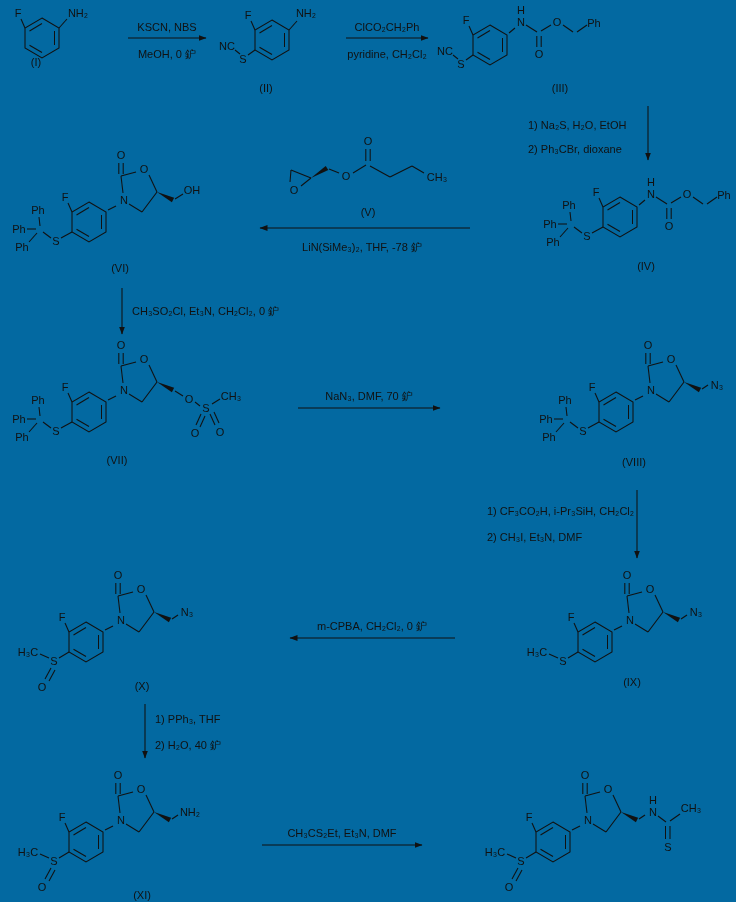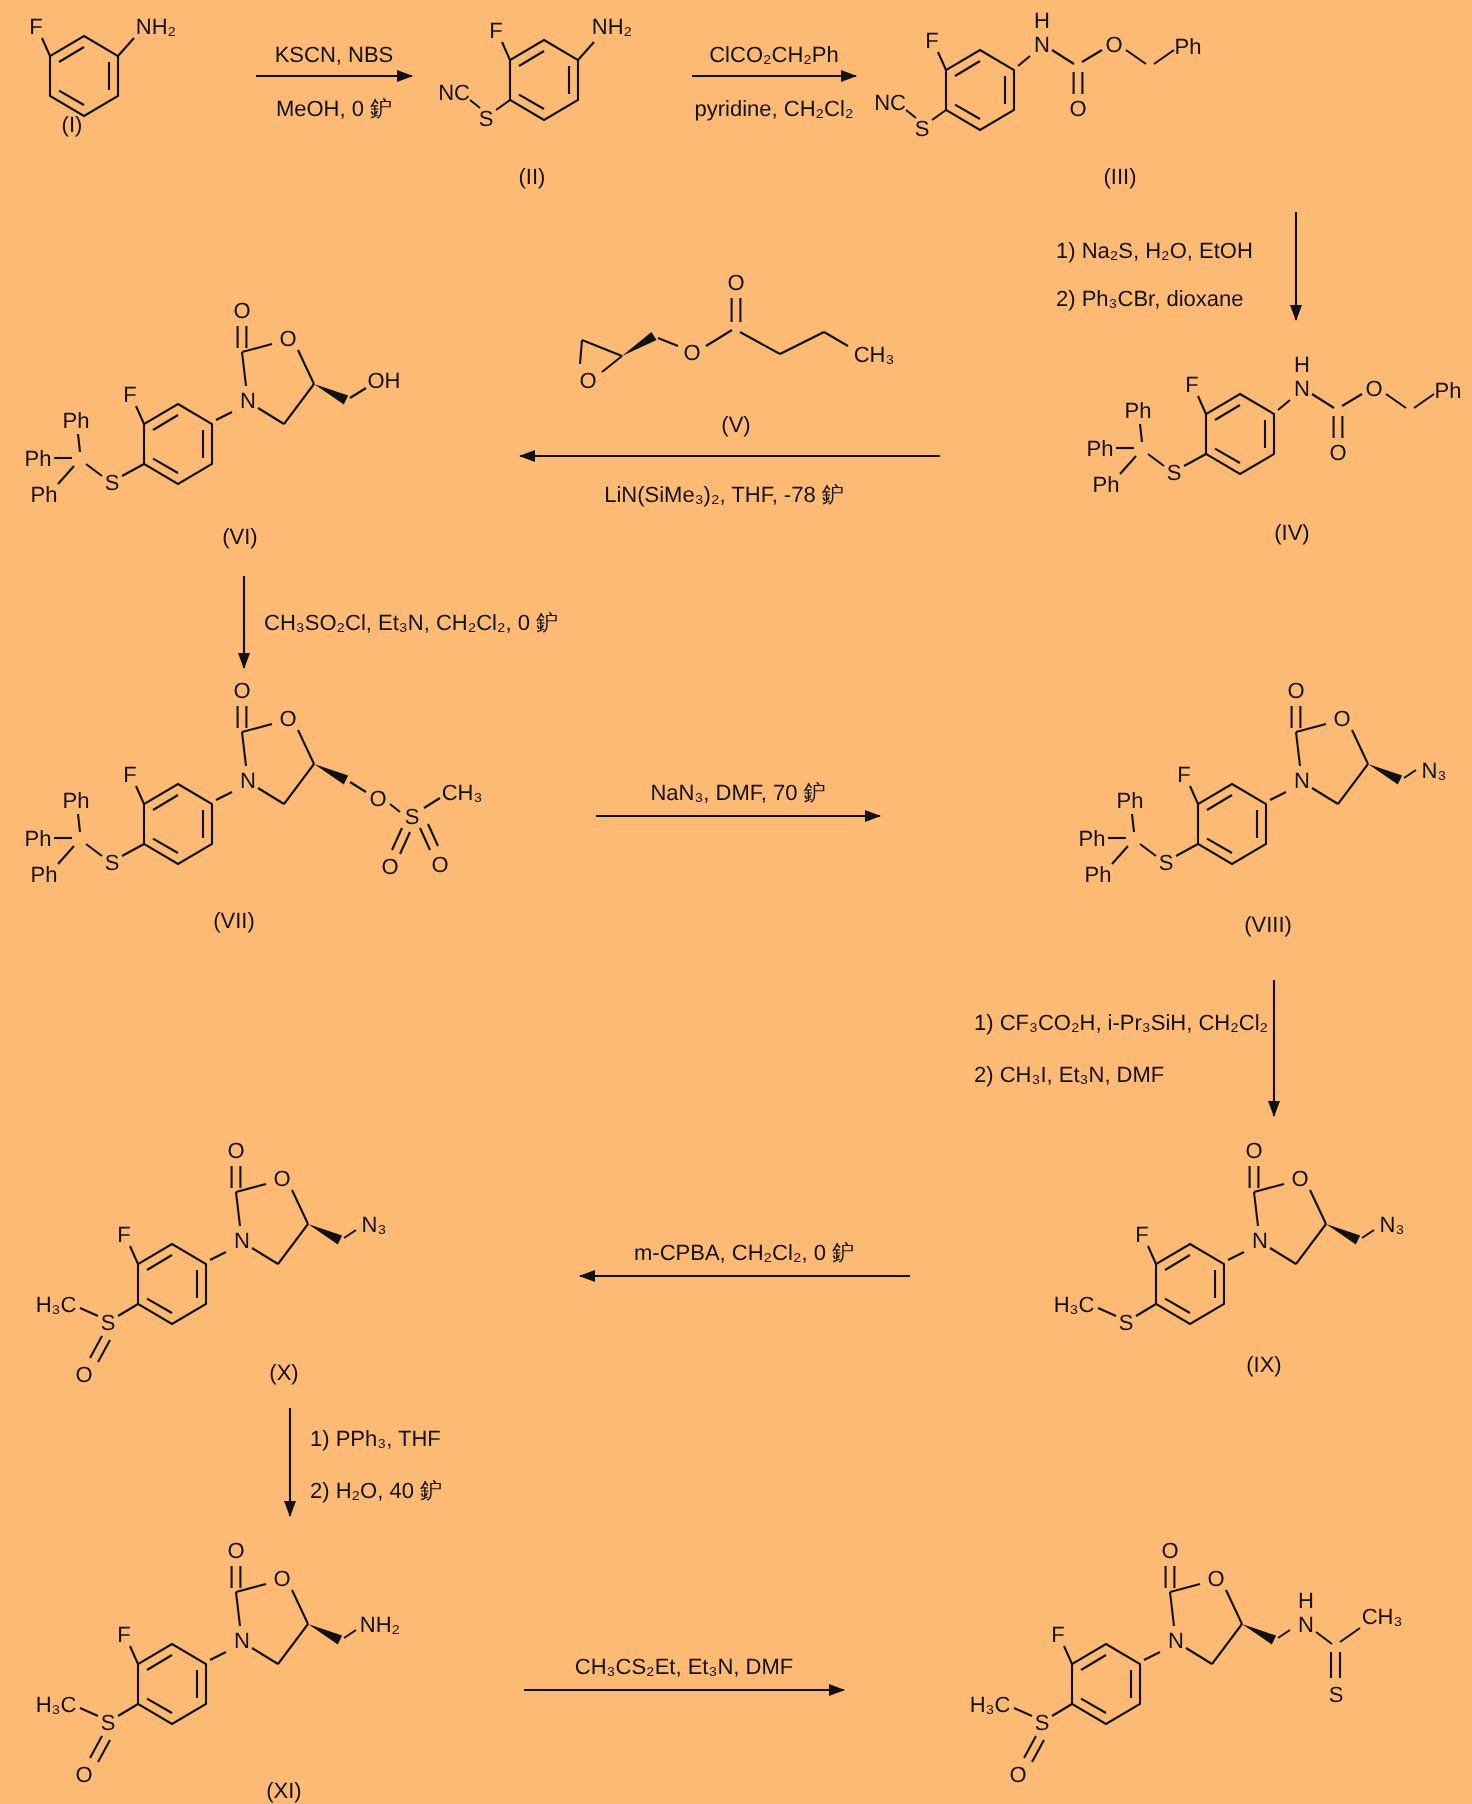--- a/index.html
+++ b/index.html
@@ -1,16 +1,16 @@
 <!DOCTYPE html>
 <html><head>
 <meta charset="utf-8">
 <style>
   html,body{margin:0;padding:0;background:#ffffff;}
-  .wrap{width:736px;height:902px;position:relative;background:#fdba74;overflow:hidden;}
+  .wrap{width:736px;height:902px;position:relative;background:#0369a1;overflow:hidden;}
   svg{display:block;font-family:"Liberation Sans","DejaVu Sans",sans-serif;}
   svg text{font-size:11px;fill:#111;text-anchor:middle;}
   svg text.ts{text-anchor:start;}
   svg line{stroke:#111;stroke-width:1.05;}
 </style>
 </head>
 <body>
 
 <div class="wrap">
 <svg width="736" height="902" viewBox="0 0 736 902">

